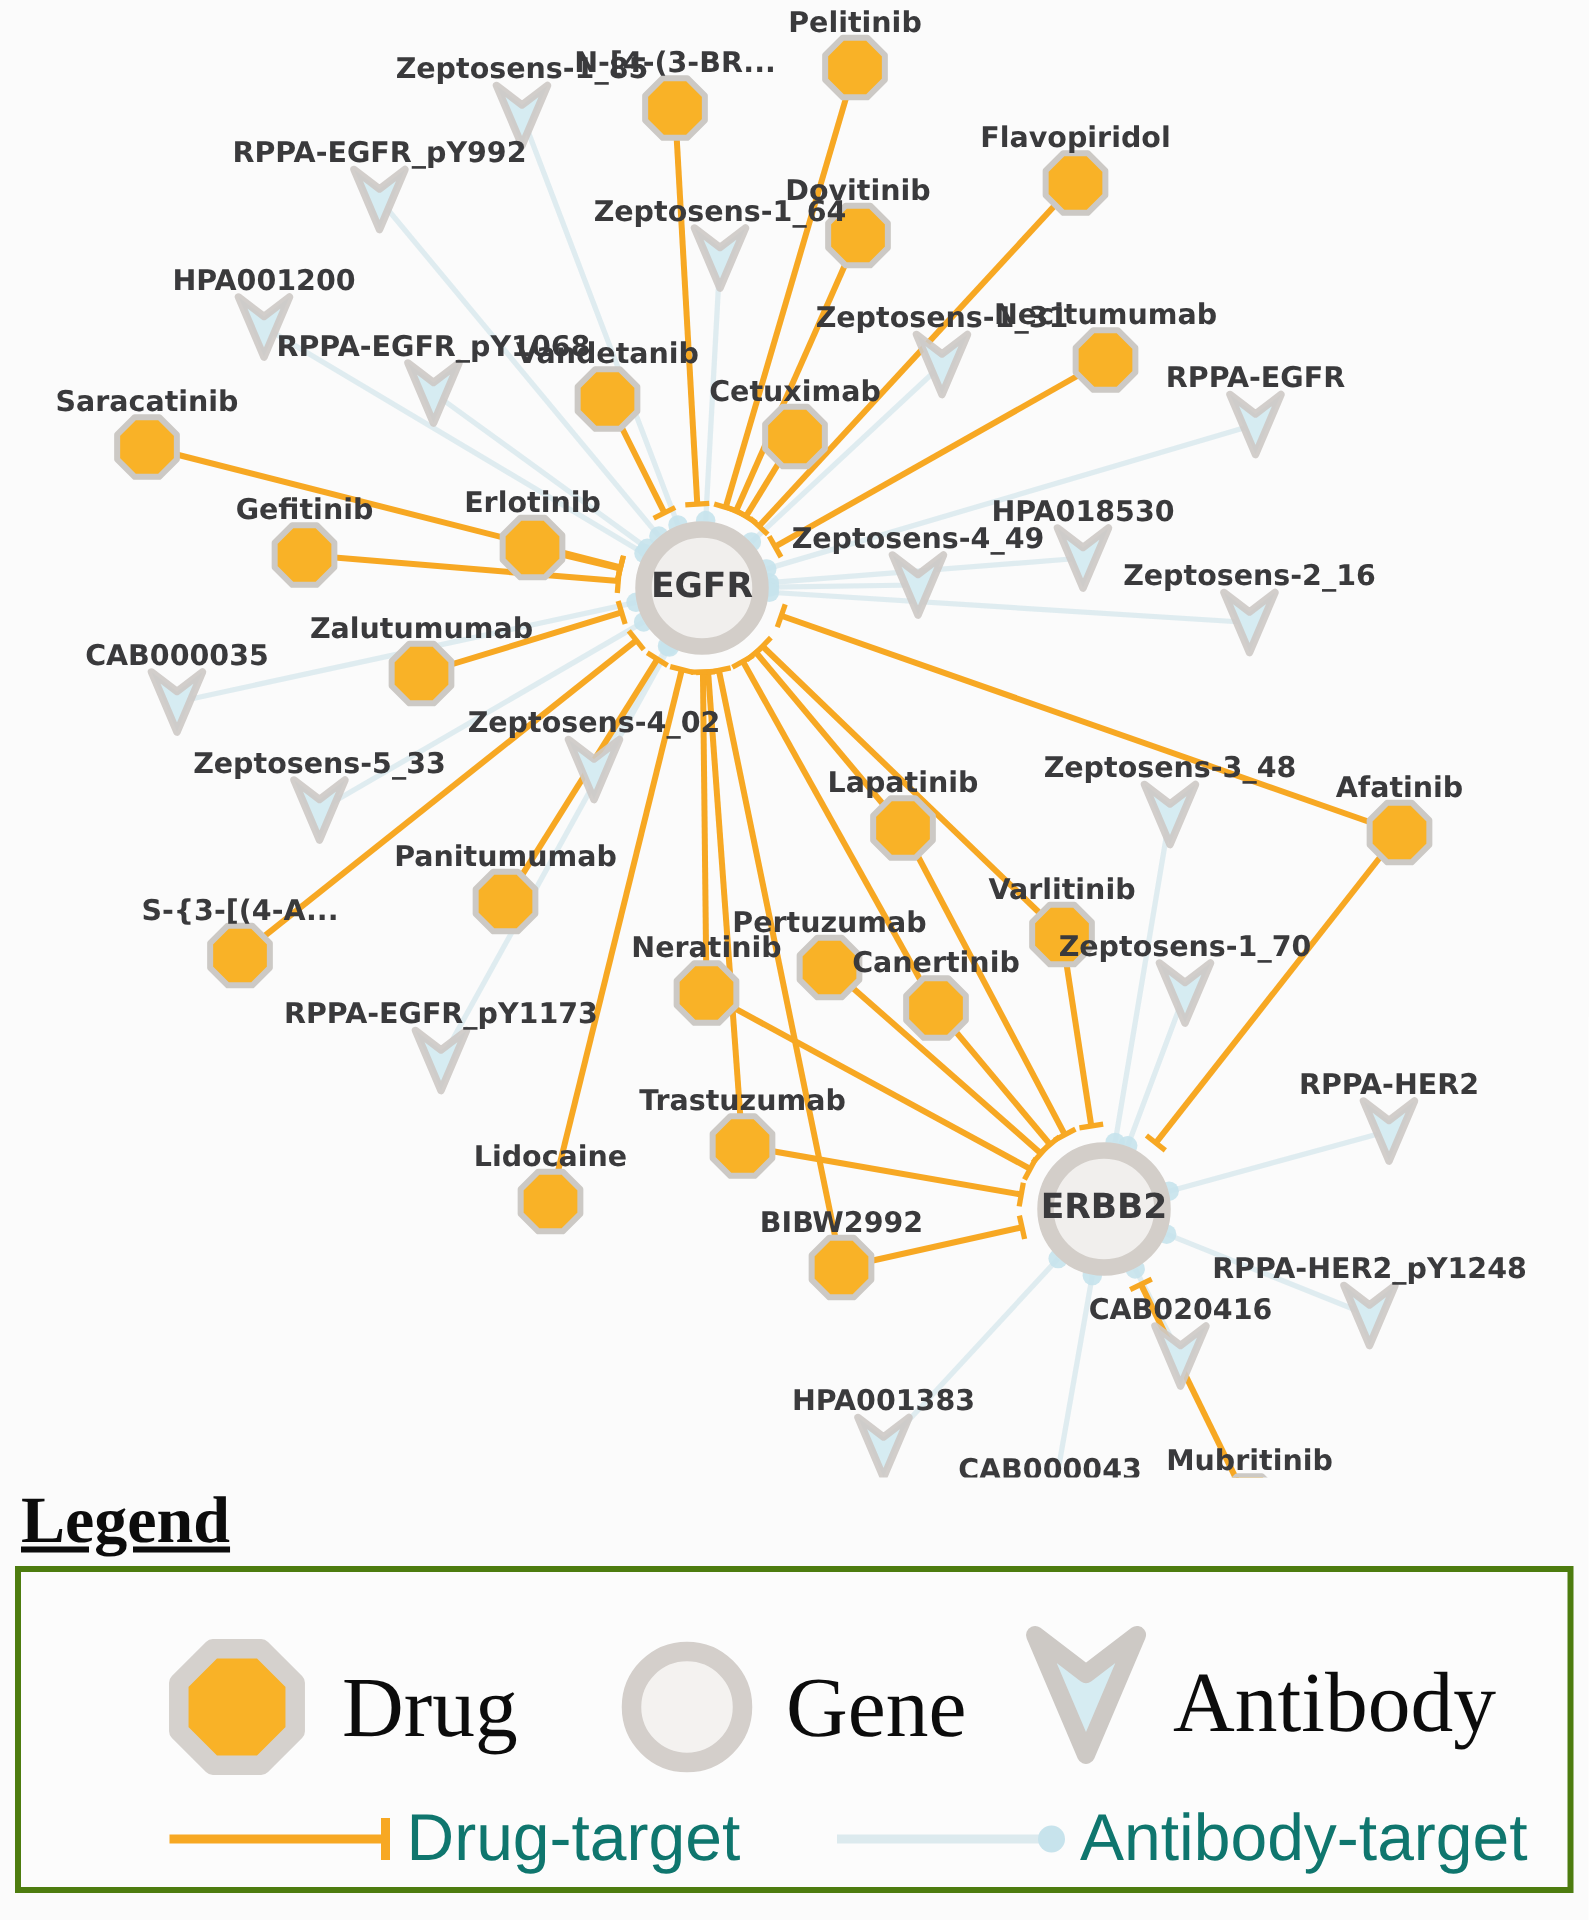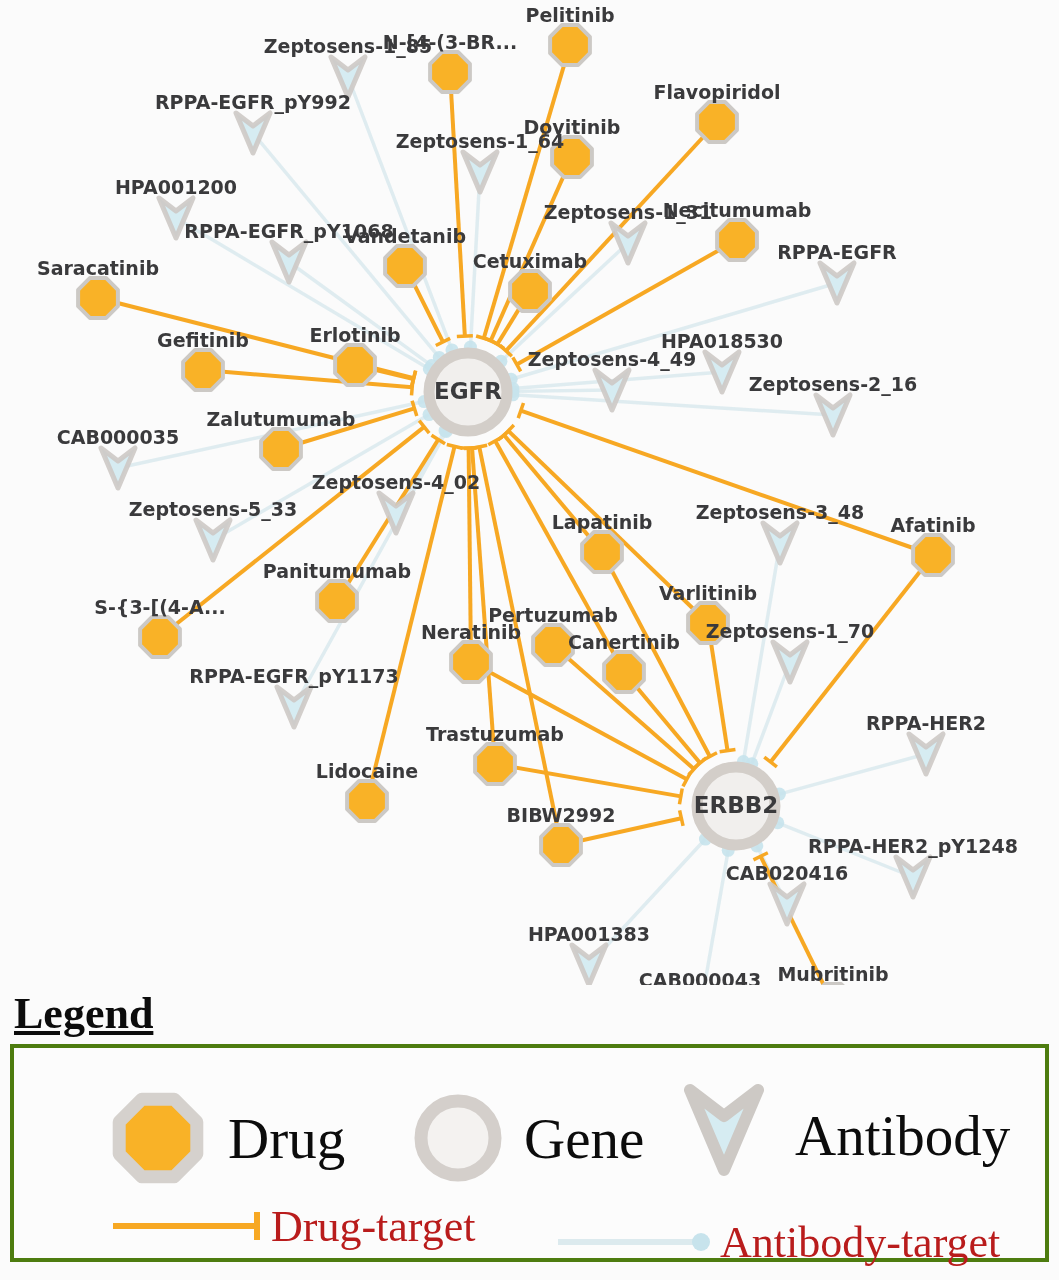--- a/index.html
+++ b/index.html
@@ -6,21 +6,21 @@
   #stage{position:relative;width:1059px;height:1280px;background:#FBFBFB;overflow:hidden;
          font-family:"DejaVu Sans",sans-serif;}
   #net{position:absolute;left:0;top:0;}
   .net-label{font-family:"DejaVu Sans",sans-serif;font-weight:bold;fill:#3A3A3C;}
   #legend-title{position:absolute;left:14px;top:988px;font-family:"Liberation Serif",serif;
                 font-weight:bold;font-size:44px;color:#0c0c0c;text-decoration:underline;}
   #legend-box{position:absolute;left:10px;top:1044px;width:1031px;height:210px;
               border:4px solid #4d7c0f;background:#FCFCFC;}
   .lg-item{position:absolute;display:flex;align-items:center;}
   .lg-text{font-family:"Liberation Serif",serif;font-size:57px;color:#0c0c0c;white-space:nowrap;}
-  .lg-edge-text{font-family:Liberation Serif, serif;font-size:44px;color:#b91c1c;white-space:nowrap;}
+  .lg-edge-text{font-family:Liberation Sans, sans-serif;font-size:44px;color:#0f766e;white-space:nowrap;}
 </style>
 </head>
 <body>
 
 <div id="stage">
   <svg id="net" width="1059" height="985" viewBox="0 0 1059 985">
       <g>
         <line x1="348" y1="77" x2="451.98021025836056" y2="349.94805192819643" stroke="#DCEAEE" stroke-width="3.5" stroke-opacity="0.9"></line>
         <line x1="253" y1="133" x2="439.2575013489067" y2="357.3753155784504" stroke="#DCEAEE" stroke-width="3.5" stroke-opacity="0.9"></line>
         <line x1="176" y1="218" x2="429.3429077570232" y2="368.9646094168563" stroke="#DCEAEE" stroke-width="3.5" stroke-opacity="0.9"></line>
@@ -235,35 +235,35 @@
         <polygon points="38.8,16.1 16.1,38.8 -16.1,38.8 -38.8,16.1 -38.8,-16.1 -16.1,-38.8 16.1,-38.8 38.8,-16.1" fill="#F9B227" stroke="#D5D1CD" stroke-width="13" stroke-linejoin="round"></polygon>
       </svg>
       <span class="lg-text" style="margin-left:18px;">Drug</span>
     </div>
     <div class="lg-item" style="left:392px;top:38px;">
       <svg width="104" height="104" viewBox="-52 -52 104 104">
         <circle cx="0" cy="0" r="37" fill="#F4F2F0" stroke="#D4CFCB" stroke-width="13"></circle>
       </svg>
       <span class="lg-text" style="margin-left:14px;text-align:right;">Gene</span>
     </div>
-    <div class="lg-item" style="left:662px;top:32px;gap:13px;">
+    <div class="lg-item" style="left:662px;top:32px;">
       <svg width="96" height="110" viewBox="-24 -25 48 55">
         <path d="M -17 -20 L 0 -7 L 17 -20 L 0 20 Z" fill="#D6ECF2" stroke="#CDC9C5" stroke-width="6" stroke-linejoin="round"></path>
       </svg>
       <span class="lg-text" style="margin-left:10px;">Antibody</span>
     </div>
 
     <div class="lg-item" style="left:95px;top:150px;">
       <svg width="160" height="56" viewBox="0 0 160 56">
         <line x1="4" y1="28" x2="148" y2="28" stroke="#F7A823" stroke-width="6"></line>
         <line x1="148" y1="14" x2="148" y2="42" stroke="#F7A823" stroke-width="6"></line>
       </svg>
       <span class="lg-edge-text" style="margin-left:2px;">Drug-target</span>
     </div>
-    <div class="lg-item" style="left:540px;top:166px;">
+    <div class="lg-item" style="left:540px;top:150px;">
       <svg width="160" height="56" viewBox="0 0 160 56">
         <line x1="4" y1="28" x2="144" y2="28" stroke="#DCEAEE" stroke-width="6"></line>
         <circle cx="147" cy="28" r="9" fill="#C7E3EC"></circle>
       </svg>
       <span class="lg-edge-text" style="margin-left:6px;">Antibody-target</span>
     </div>
   </div>
 </div>
 
 </body></html>

